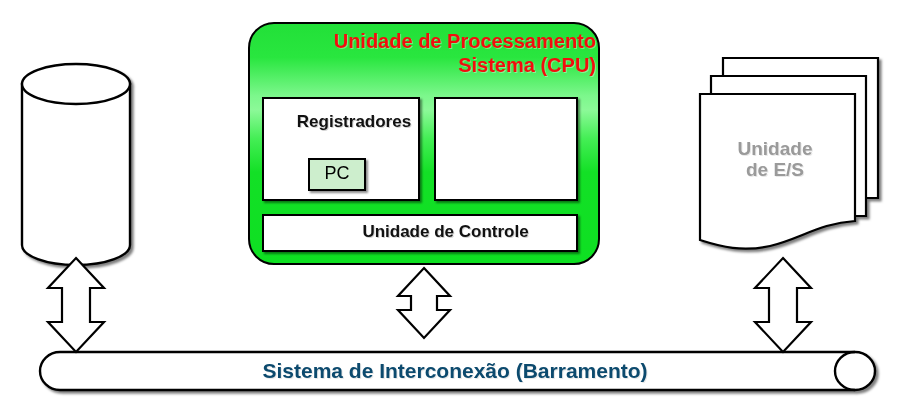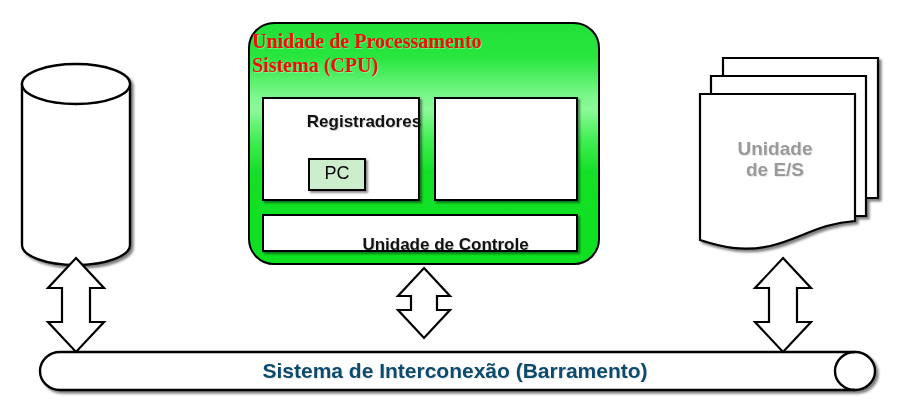--- a/index.html
+++ b/index.html
@@ -74,42 +74,41 @@
         #0ee022 100%);
   }
   #cpu-title {
     position: absolute;
     left: 252px;
     top: 30px;
     width: 344px;
     font-size: 20px;
     font-weight: bold;
     color: #f20d0d;
-    text-align: left;
+    text-align: right;
     line-height: 1.18;
     text-shadow: 1px 1px 0 rgba(255,255,255,0.35);
-    font-family: Liberation Serif, serif;
   }
 
   .inner-box {
     position: absolute;
     box-sizing: border-box;
     background: #ffffff;
     border: 2px solid #000000;
     box-shadow: 2px 2px 2px rgba(0,0,0,0.45);
   }
   #reg-box {
     left: 262px;
     top: 97px;
     width: 158px;
     height: 104px;
   }
   #reg-label {
     position: absolute;
-    left: 272px;
+    left: 262px;
     top: 112px;
     width: 184px;
     text-align: center;
     font-size: 17px;
     font-weight: bold;
     color: #111111;
     text-shadow: 1px 1px 0 rgba(0,0,0,0.18);
   }
   #pc-box {
     position: absolute;
@@ -152,21 +151,21 @@
   }
   #cu-box {
     left: 262px;
     top: 214px;
     width: 316px;
     height: 38px;
   }
   #cu-label {
     position: absolute;
     left: 262px;
-    top: 235px;
+    top: 222px;
     width: 367px;
     text-align: center;
     font-size: 17px;
     font-weight: bold;
     color: #111111;
     text-shadow: 1px 1px 0 rgba(0,0,0,0.18);
   }
 
   
   #bus-label {

